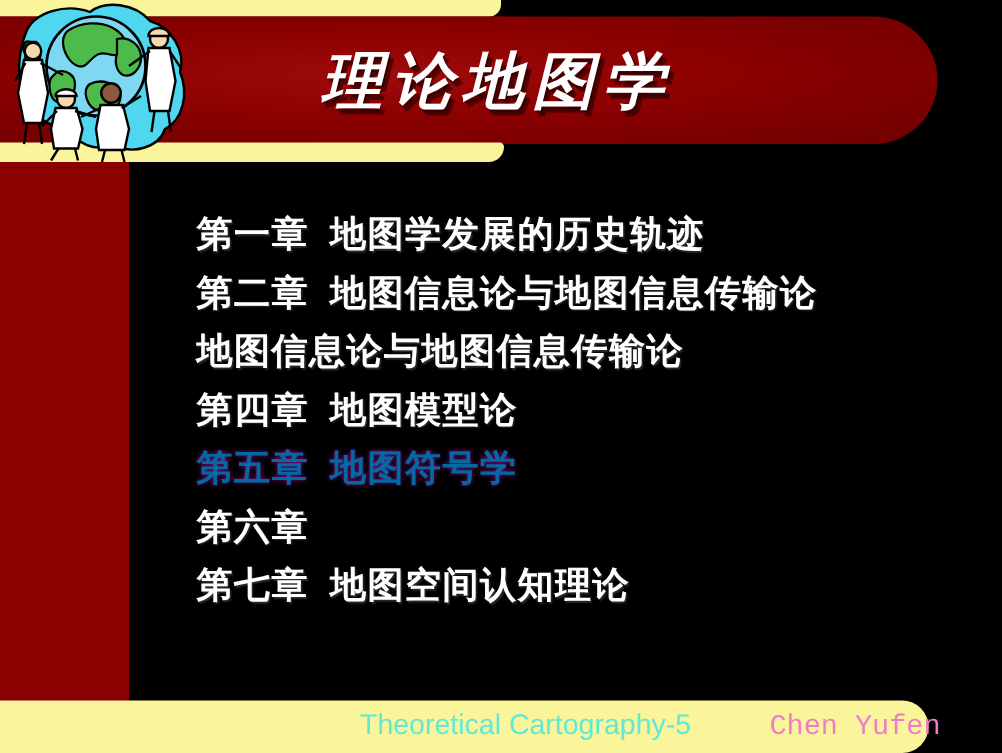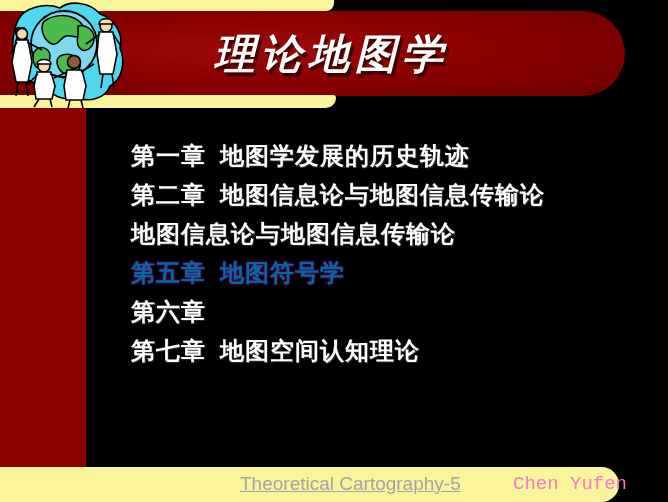--- a/index.html
+++ b/index.html
@@ -140,23 +140,22 @@
     height: 35px;
     background: #FAF49B;
     border-radius: 0 18px 18px 0;
   }
   .footer-title {
     position: absolute;
     left: 240px;
     top: 473px;
     font-family: "Liberation Sans", "DejaVu Sans", sans-serif;
     font-size: 19px;
-    color: #a3a3a3;
-    white-space: nowrap;
-    text-decoration: underline;
+    color: #5eead4;
+    white-space: nowrap;
   }
   .footer-author {
     position: absolute;
     left: 513px;
     top: 473px;
     font-family: Liberation Mono, monospace;
     font-size: 19px;
     color: #F07CC8;
     white-space: nowrap;
   }
@@ -231,20 +230,24 @@
       <span class="ch-num">第一章</span>
       <span class="ch-title">地图学发展的历史轨迹</span>
     </div>
     <div class="chapter-row">
       <span class="ch-num">第二章</span>
       <span class="ch-title">地图信息论与地图信息传输论</span>
     </div>
     <div class="chapter-row">
       <span class="ch-title">地图信息论与地图信息传输论</span>
     </div>
+    <div class="chapter-row">
+      <span class="ch-num">第四章</span>
+      <span class="ch-title">地图模型论</span>
+    </div>
     <div class="chapter-row highlight">
       <span class="ch-num">第五章</span>
       <span class="ch-title">地图符号学</span>
     </div>
     <div class="chapter-row">
       <span class="ch-num">第六章</span>
     </div>
     <div class="chapter-row">
       <span class="ch-num">第七章</span>
       <span class="ch-title">地图空间认知理论</span>

